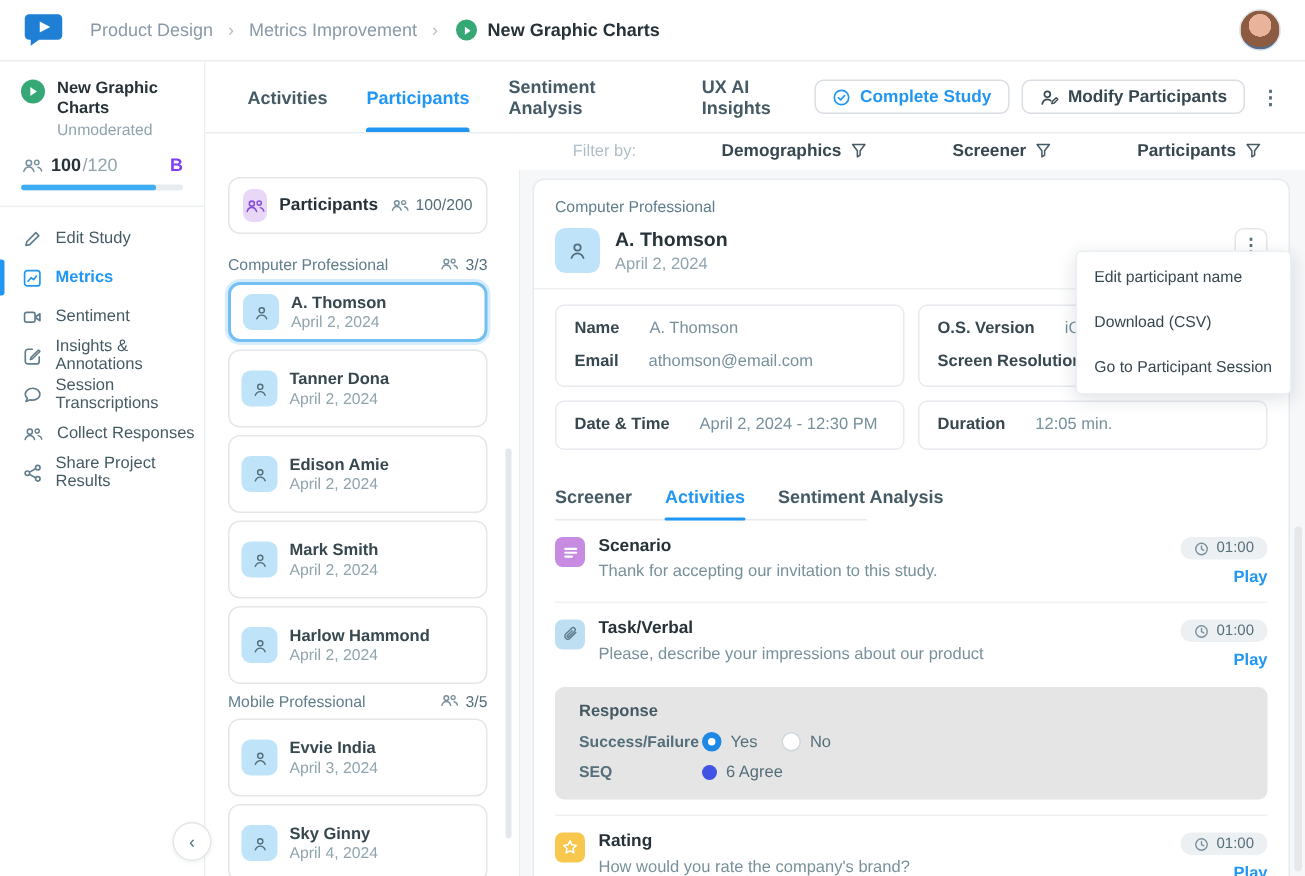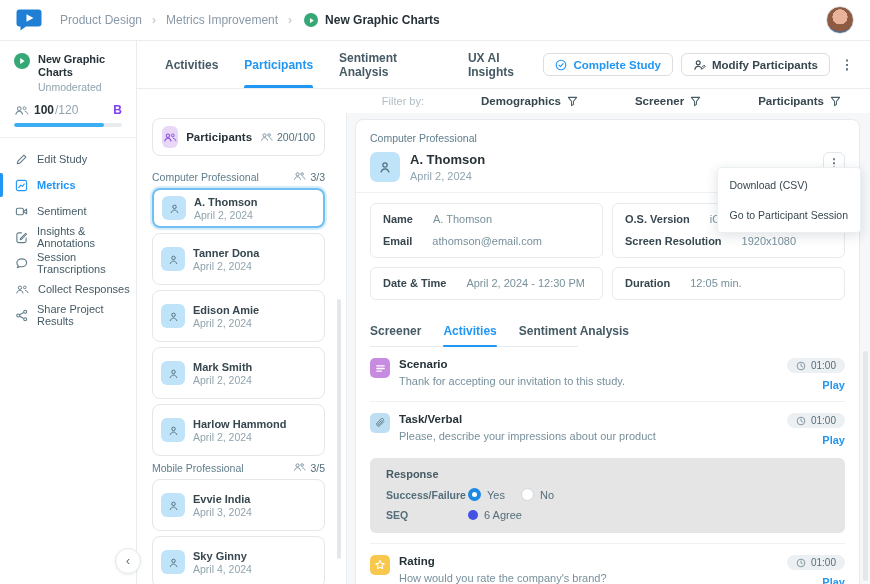--- a/index.html
+++ b/index.html
@@ -60,21 +60,21 @@
          font-weight:bold; cursor:pointer; white-space:nowrap; }
   .btn-complete { color:#2196f3; }
   .btn-modify  { color:#37474f; }
   .kebab { width:18px; height:23px; display:flex; align-items:center; justify-content:center;
            color:#546e7a; font-size:13px; font-weight:bold; cursor:pointer; letter-spacing:0; }
 
   
   .filter-band { position:absolute; left:332px; top:89px; width:523px; height:24px; background:#fff;
                  display:flex; align-items:center; justify-content:flex-end; gap:30px; padding-right:14px; z-index:3; }
   .filter-label { font-size:11px; color:#b0bec5; }
-  .filter-item { display:inline-flex; align-items:center; gap:6px; font-size:11.5px; font-weight:bold;
+  .filter-item { display:inline-flex; gap:6px; font-size:11.5px; font-weight:bold;
                  color:#37474f; cursor:pointer;padding-left:27px; }
 
   
   .listcol { position:absolute; left:137px; top:89px; width:210px; height:495px; background:#fff;
              border-right:1px solid #e9edf0; padding:29px 0 0 15px; }
   .lcard { width:173px; border:1px solid #e3e7ea; border-radius:8px; background:#fff; }
   .summary-card { height:38px; display:flex; align-items:center; padding:0 9px; gap:8px; margin-bottom:14px; }
   .sq-icon { width:22px; height:22px; border-radius:6px; display:flex; align-items:center; justify-content:center; }
   .sq-purple { background:#e9d7f7; }
   .summary-label { font-size:11.5px; font-weight:bold; color:#263238; }
@@ -309,21 +309,21 @@
       </svg>
     </span>
     <span class="summary-label">Participants</span>
     <span class="summary-count">
       <svg width="13" height="10" viewBox="0 0 20 14">
         <circle cx="7" cy="4.5" r="2.4" stroke="#78909c" fill="none" stroke-width="1.5"></circle>
         <path d="M2.5 12c.8-2.6 2.4-3.9 4.5-3.9s3.7 1.3 4.5 3.9" stroke="#78909c" fill="none" stroke-width="1.5" stroke-linecap="round"></path>
         <circle cx="14" cy="4" r="2" stroke="#78909c" fill="none" stroke-width="1.4"></circle>
         <path d="M15 8.3c1.8.3 2.9 1.5 3.4 3.4" stroke="#78909c" fill="none" stroke-width="1.4" stroke-linecap="round"></path>
       </svg>
-      <span>200/100</span>
+      <span>100/200</span>
     </span>
   </div>
 
   <div class="sec-head">
     <span class="sec-label">Computer Professional</span>
     <span class="sec-count">
       <svg width="13" height="10" viewBox="0 0 20 14">
         <circle cx="7" cy="4.5" r="2.4" stroke="#78909c" fill="none" stroke-width="1.5"></circle>
         <path d="M2.5 12c.8-2.6 2.4-3.9 4.5-3.9s3.7 1.3 4.5 3.9" stroke="#78909c" fill="none" stroke-width="1.5" stroke-linecap="round"></path>
         <circle cx="14" cy="4" r="2" stroke="#78909c" fill="none" stroke-width="1.4"></circle>
@@ -597,15 +597,16 @@
         </span>
         <span class="play-link">Play</span>
       </span>
     </div>
 
   </div>
   <div class="main-scroll"></div>
 </div>
 
 <div class="ctx-menu">
+  <div class="ctx-item">Edit participant name</div>
   <div class="ctx-item">Download (CSV)</div>
   <div class="ctx-item">Go to Participant Session</div>
 </div>
 
 </body></html>

